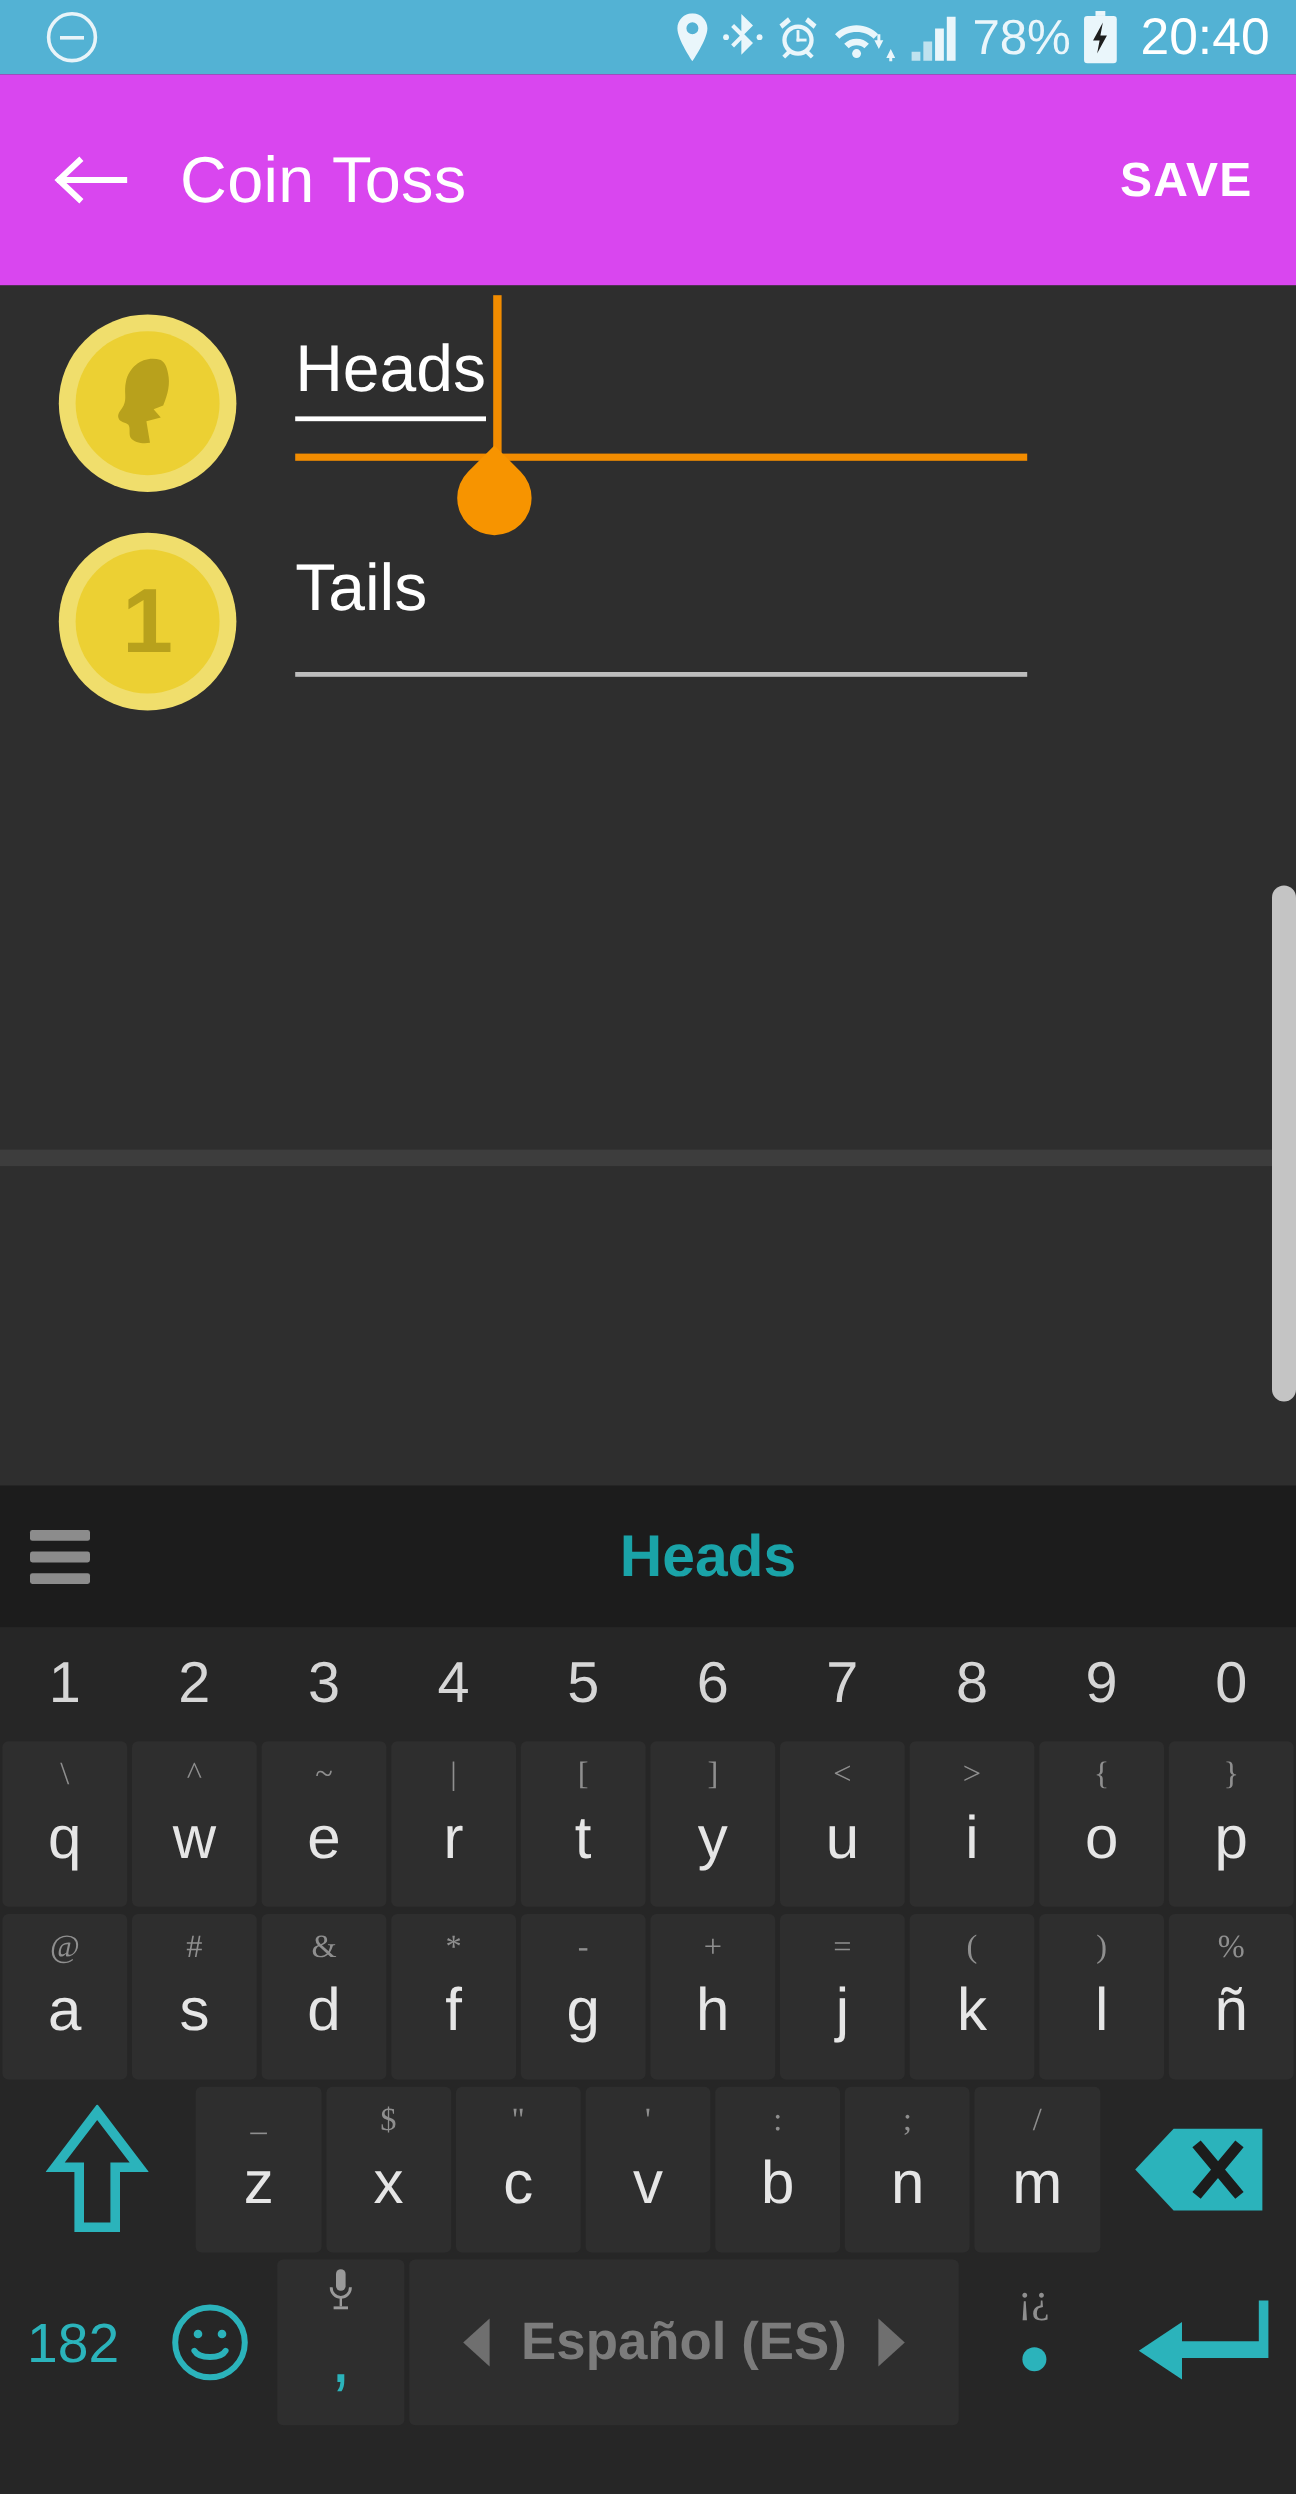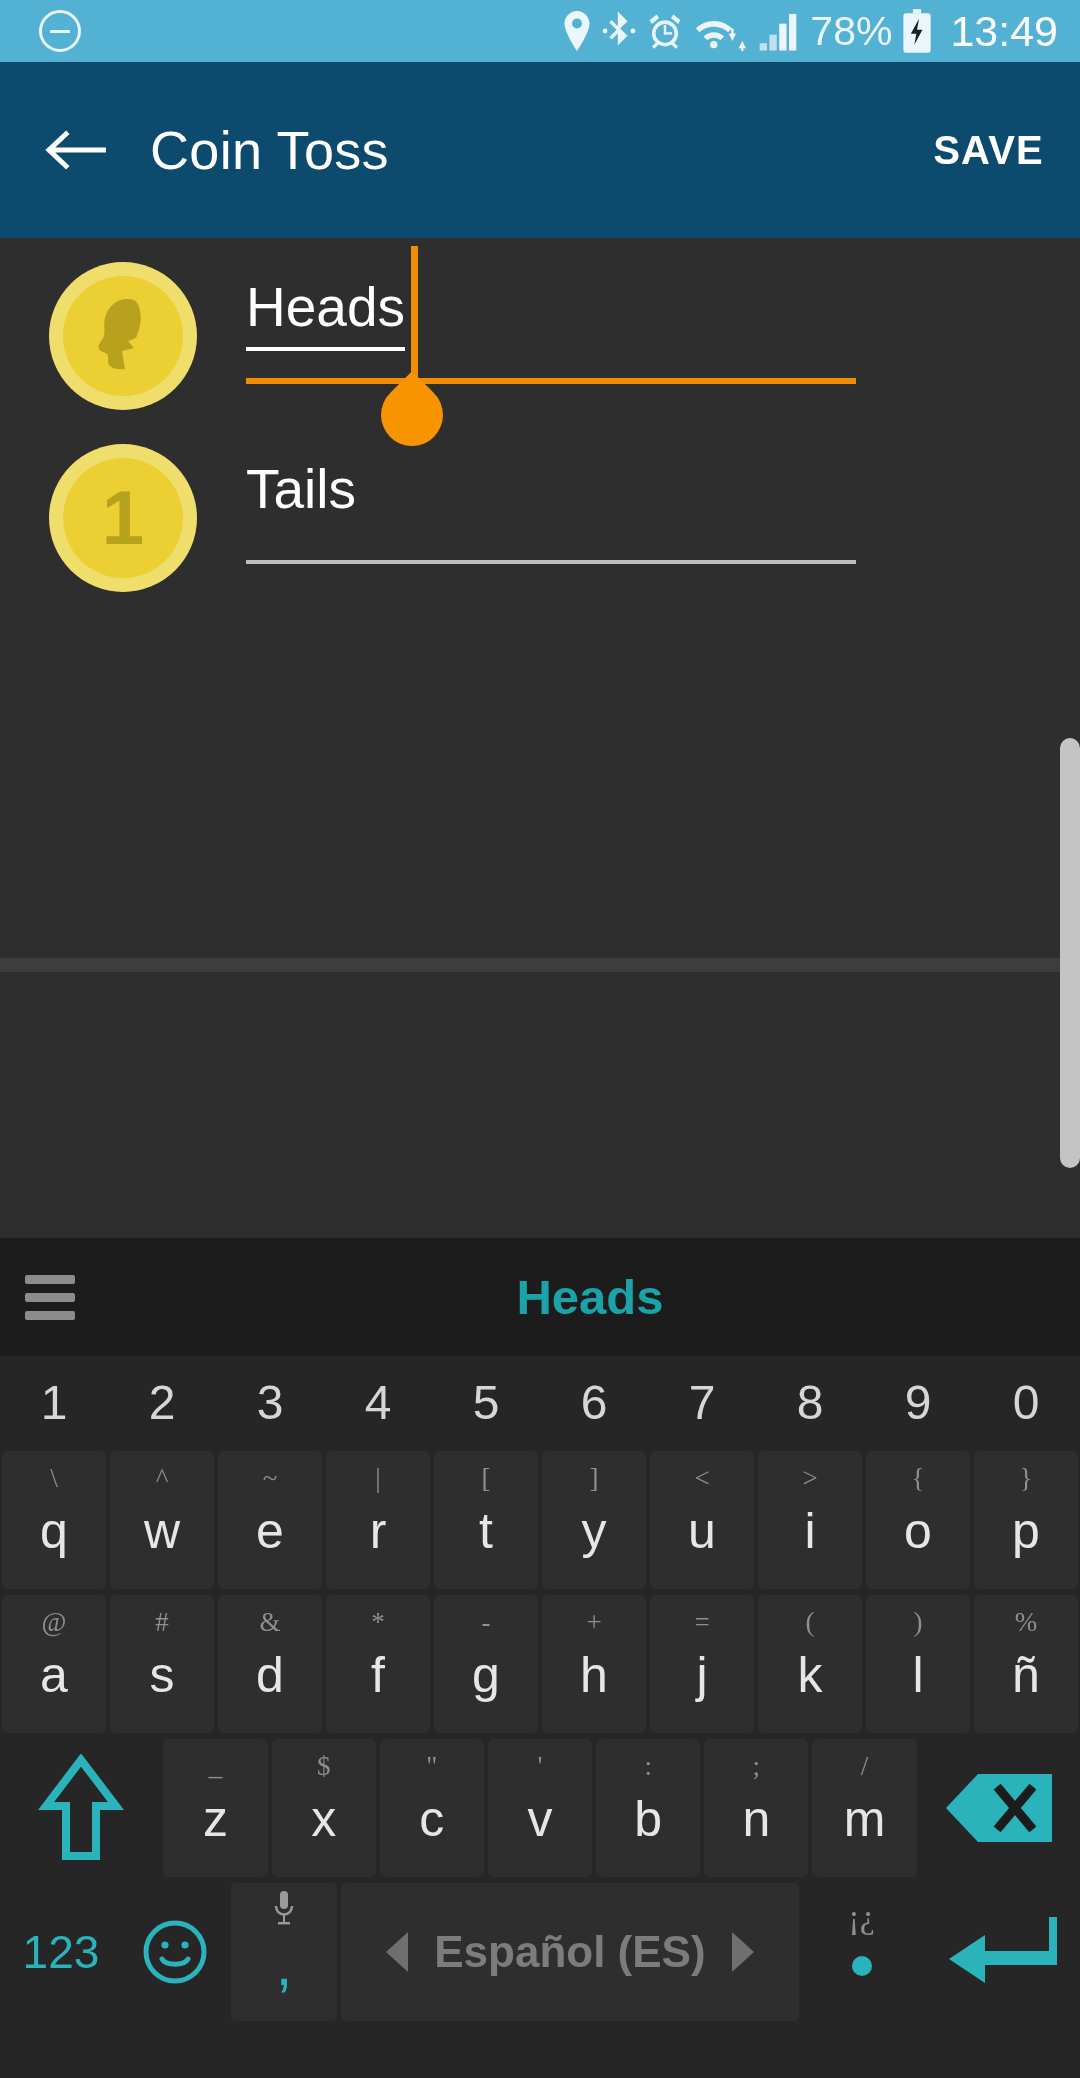--- a/index.html
+++ b/index.html
@@ -22,21 +22,21 @@
   .sb-mute i{ display:block; width:20px; height:3px; background:#e8f4f9; }
   .sb-spacer{ flex:1; }
   .sb-right{ display:flex; align-items:center; gap:10px; padding-right:22px; }
   .sb-icon{ display:block; }
   .sb-text{ color:#eaf6fb; font-size:41px; letter-spacing:0px; font-weight:400; }
   .sb-time{ color:#ffffff; font-size:43px; margin-left:8px; }
 
   
   .appbar{
     position:absolute; left:0; top:62px; width:1080px; height:176px;
-    background:#0c4a6e; display:flex; align-items:center;
+    background:#d946ef; display:flex; align-items:center;
   }
   .back-btn{ width:150px; display:flex; align-items:center; justify-content:center; }
   .appbar-title{ color:#ffffff; font-size:54px; font-weight:400; letter-spacing:.3px; }
   .appbar-grow{ flex:1; }
   .save-btn{ color:#ffffff; font-size:40px; font-weight:700; letter-spacing:1.2px;
              padding-right:36px; }
 
   
   .content{ position:absolute; left:0; top:238px; width:1080px; height:1000px; background:#2e2e2e; }
   .card{ position:absolute; left:0; top:0; width:1080px; height:482px; background:#2e2e2e; }
@@ -165,21 +165,21 @@
           <path d="M11 19h6v13h-6z" fill="#bfe2ef"></path>
           <path d="M19 10h6v22h-6z" fill="#eaf6fb"></path>
           <path d="M27 2h6v30h-6z" fill="#eaf6fb"></path>
         </svg>
       <span class="sb-text">78%</span>
       <svg class="sb-icon" width="30" height="44" viewBox="0 0 22 32">
           <rect x="8" y="0" width="6" height="3" fill="#eaf6fb"></rect>
           <rect x="1" y="3" width="20" height="29" rx="2" fill="#eaf6fb"></rect>
           <path d="M12.5 7l-6 11h4l-1.5 8 6-11h-4z" fill="#1e1e1e"></path>
         </svg>
-      <span class="sb-time">13:49</span>
+      <span class="sb-time">20:40</span>
     </div>
   </div>
 
   <div class="appbar">
     <div class="back-btn">
       <svg width="62" height="46" viewBox="0 0 62 46">
         <path d="M60 23H6M22 7L5 23l17 16" stroke="#ffffff" stroke-width="5" fill="none" stroke-linecap="square"></path>
       </svg>
     </div>
     <div class="appbar-title">Coin Toss</div>
@@ -400,21 +400,21 @@
         <div class="key backspace">
           <svg width="110" height="76" viewBox="0 0 110 76">
             <path d="M34 4h74v68H34L2 38z" fill="#2bb3bb"></path>
             <path d="M56 20l30 36M86 20L56 56" stroke="#1c1c1c" stroke-width="9" stroke-linecap="square"></path>
           </svg>
         </div>
       </div>
 
       <div class="krow bottom">
         <div class="key kb-123">
-          <span class="main" style="margin-top:0; font-size:46px; color:#2bb3bb;">123</span>
+          <span class="main" style="margin-top:0; font-size:46px; color:#2bb3bb;">182</span>
         </div>
         <div class="key kb-emoji">
           <svg width="66" height="66" viewBox="0 0 66 66">
             <circle cx="33" cy="33" r="29" fill="none" stroke="#2bb3bb" stroke-width="5"></circle>
             <circle cx="23" cy="26" r="3.6" fill="#2bb3bb"></circle>
             <circle cx="43" cy="26" r="3.6" fill="#2bb3bb"></circle>
             <path d="M20 40c4 7 22 7 26 0" fill="none" stroke="#2bb3bb" stroke-width="5" stroke-linecap="round"></path>
           </svg>
         </div>
         <div class="key kb-comma">

